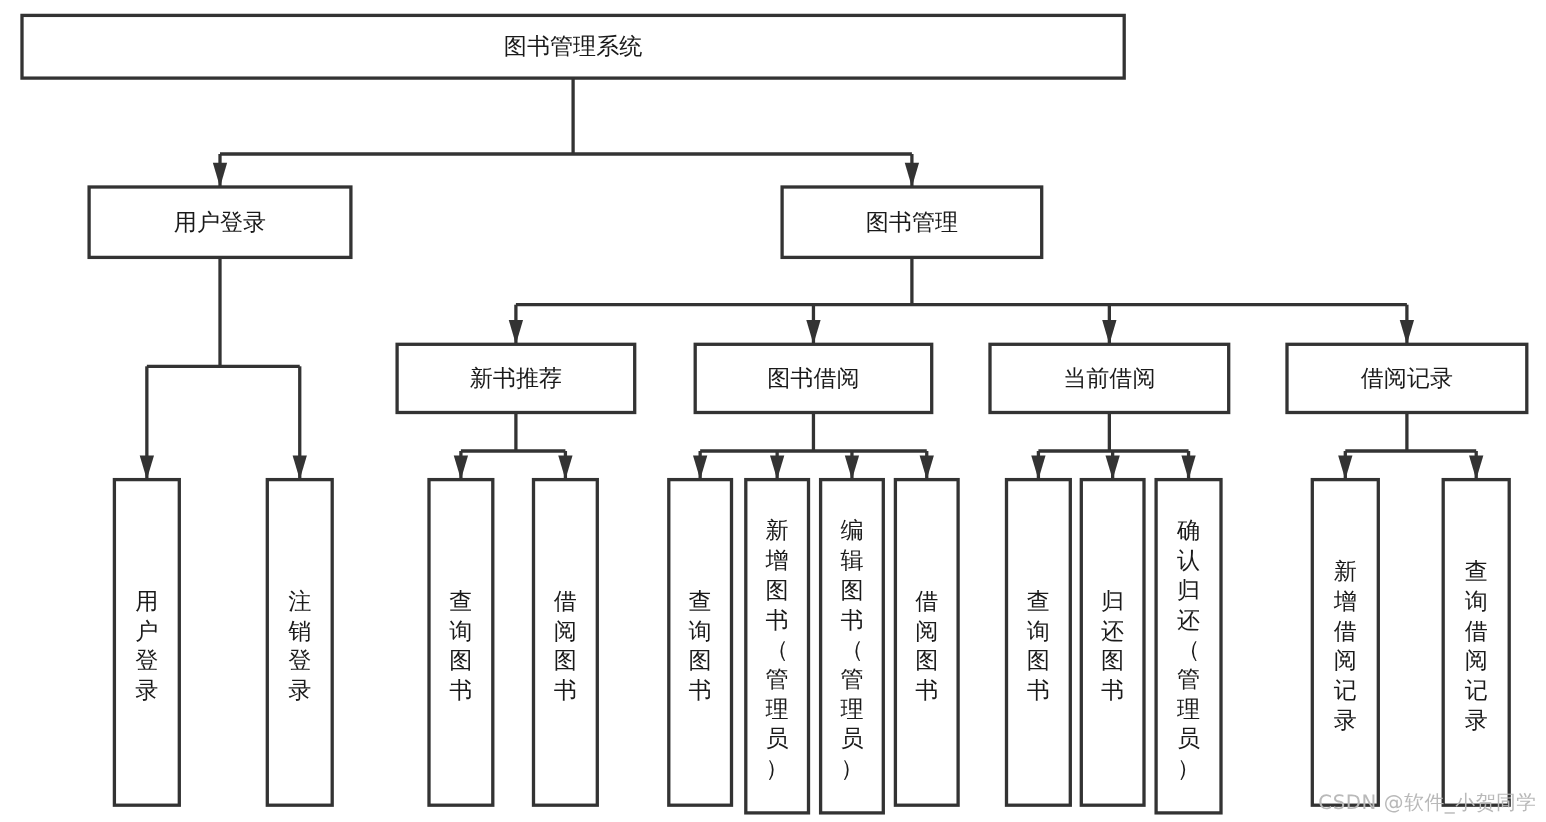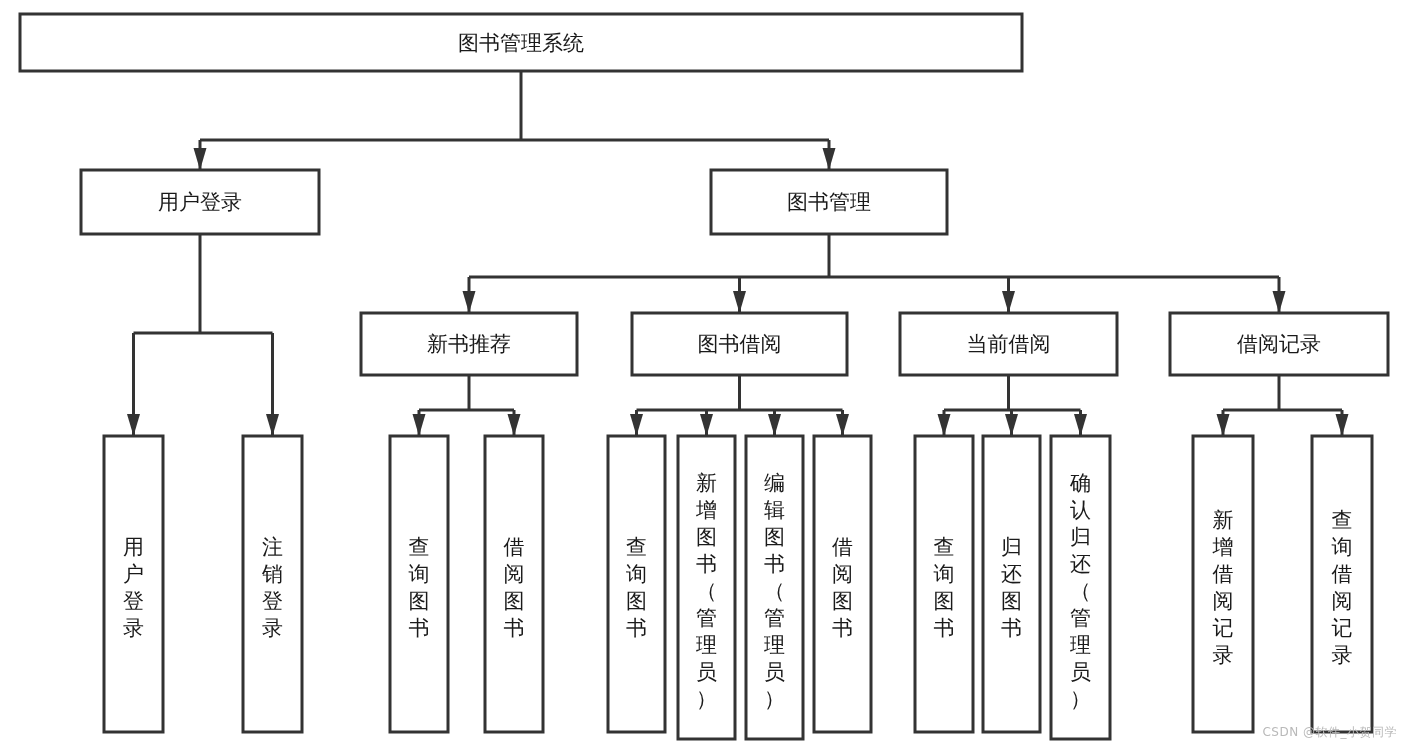--- a/index.html
+++ b/index.html
@@ -44,21 +44,21 @@
     fill: none;
   }
   .arrow-head {
     fill: #333333;
   }
   .watermark-text {
     position: absolute;
     right: 8px;
     bottom: 6px;
     font-family: "DejaVu Sans", "Liberation Sans", sans-serif;
-    font-size: 12px;
+    font-size: 18px;
     color: #b9b9b9;
     white-space: nowrap;
     letter-spacing: 0.5px;
     text-align: right;
   }
 </style>
 </head>
 <body>
 
 <div id="diagram-root">

